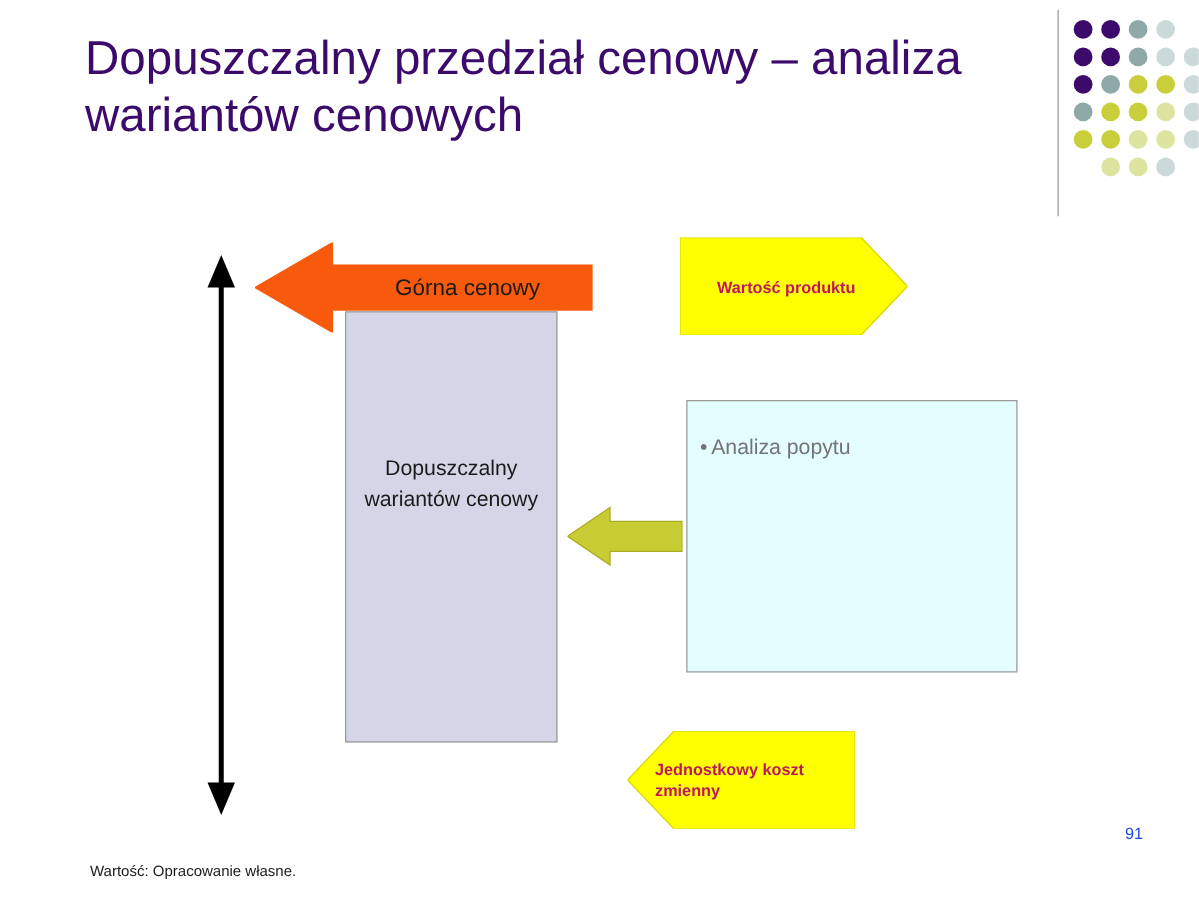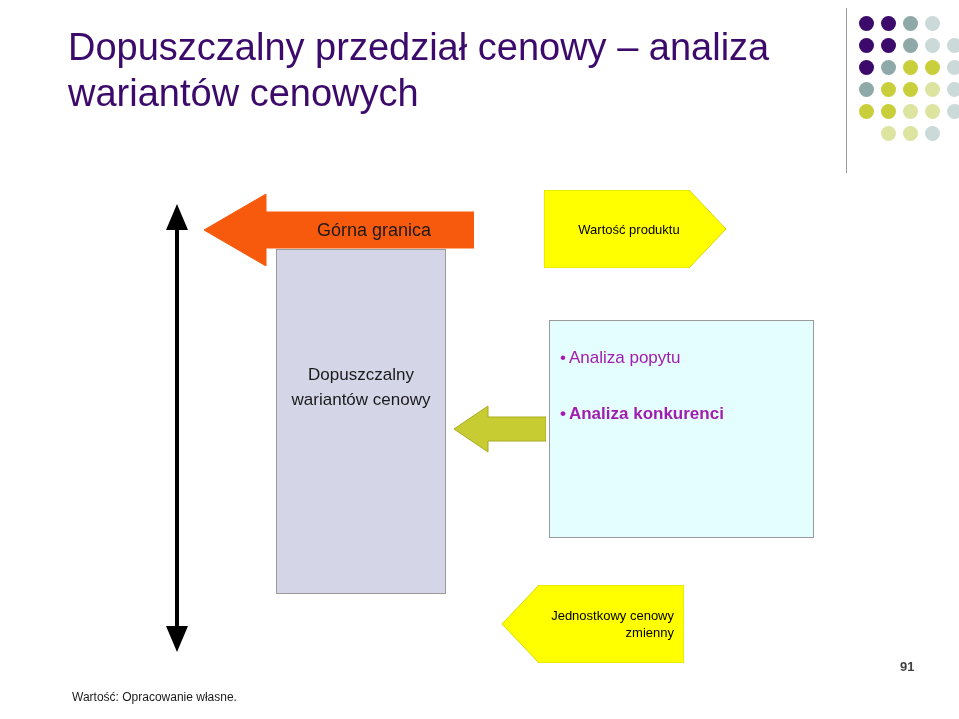--- a/index.html
+++ b/index.html
@@ -120,23 +120,23 @@
     position: absolute;
     left: 10px;
     top: 0;
     width: 150px;
     height: 78px;
     display: flex;
     flex-direction: column;
     align-items: center;
     justify-content: center;
     font-size: 13px;
-    font-weight: normal;
-    color: #000000;
-    text-align: right;
+    font-weight: bold;
+    color: #be185d;
+    text-align: left;
     line-height: 17px;
   }
   #penta-top { left: 528px; top: 190px; }
   #penta-bottom { left: 486px; top: 585px; }
 
   
   .olive-arrow {
     position: absolute;
     left: 438px;
     top: 404px;
@@ -151,36 +151,36 @@
     top: 320px;
     width: 265px;
     height: 218px;
     background: #e4feff;
     border: 1px solid #9a9a9a;
     box-sizing: border-box;
     padding: 26px 14px 0 10px;
   }
   .bullet {
     font-size: 17px;
-    color: #a21caf;
+    color: #737373;
     margin: 0 0 34px 0;
     line-height: 22px;
     white-space: nowrap;
   }
   .bullet .mk { margin-right: 3px; }
   .bullet.b2 { font-weight: bold; }
 
   
   .page-num {
     position: absolute;
     left: 884px;
     top: 659px;
     font-size: 13px;
-    font-weight: bold;
-    color: #404040;
+    font-weight: normal;
+    color: #1d4ed8;
   }
 
   
   .source {
     position: absolute;
     left: 56px;
     top: 690px;
     font-size: 12px;
     color: #1a1a1a;
   }
@@ -231,50 +231,47 @@
     </svg>
   </div>
 
   <div class="grey-box"></div>
   <div class="grey-box-label">Dopuszczalny wariantów cenowy</div>
 
   <div class="left-arrow" id="arrow-upper">
     <svg width="270" height="72" viewBox="0 0 270 72">
       <polygon points="0,36 62,0 62,18 270,18 270,54 62,54 62,72" fill="#f85a0d" stroke="#f85a0d" stroke-width="1"></polygon>
     </svg>
-    <div class="arrow-text">Górna granica</div>
+    <div class="arrow-text">Górna cenowy</div>
   </div>
 
 
   <div class="penta" id="penta-top">
     <svg width="182" height="78" viewBox="0 0 182 78">
       <polygon points="0,0 145,0 182,39 145,78 0,78" fill="#ffff00" stroke="#d8d800" stroke-width="1"></polygon>
     </svg>
     <div class="penta-text">Wartość produktu</div>
   </div>
 
   <div class="penta" id="penta-bottom">
     <svg width="182" height="78" viewBox="0 0 182 78">
       <polygon points="37,0 182,0 182,78 37,78 0,39" fill="#ffff00" stroke="#d8d800" stroke-width="1"></polygon>
     </svg>
-    <div class="penta-text" style="left:22px;">Jednostkowy cenowy zmienny</div>
+    <div class="penta-text" style="left:22px;">Jednostkowy koszt zmienny</div>
   </div>
 
   <div class="olive-arrow">
     <svg width="92" height="50" viewBox="0 0 92 50">
       <polygon points="0,25 34,2 34,13 92,13 92,37 34,37 34,48" fill="#c8cc33" stroke="#a8ac20" stroke-width="1"></polygon>
     </svg>
   </div>
 
   <div class="blue-box">
     <p class="bullet b1">
       <span class="mk">•</span><span>Analiza popytu</span>
     </p>
-    <p class="bullet b2">
-      <span class="mk">•</span><span>Analiza konkurenci</span>
-    </p>
   </div>
 
   <div class="page-num">91</div>
 
   <div class="source">Wartość: Opracowanie własne.</div>
 
 </div>
 
 </body></html>

